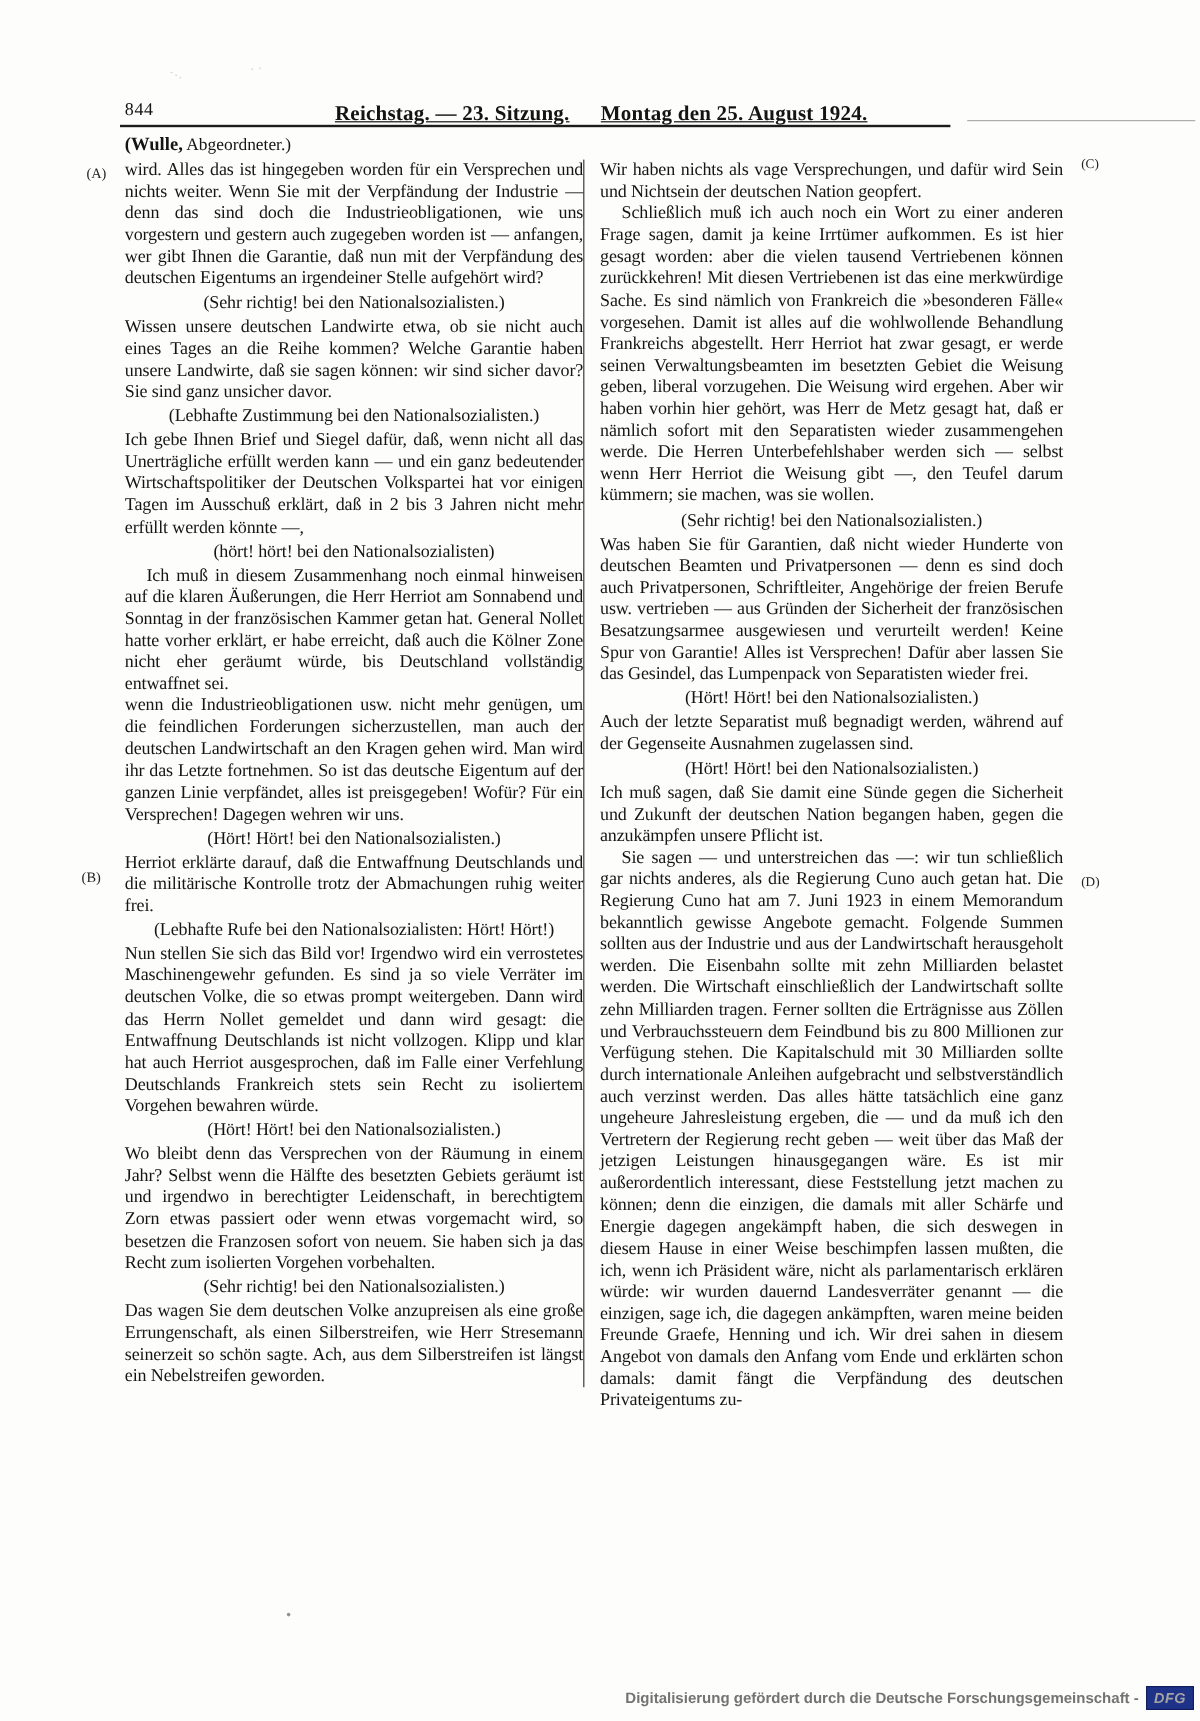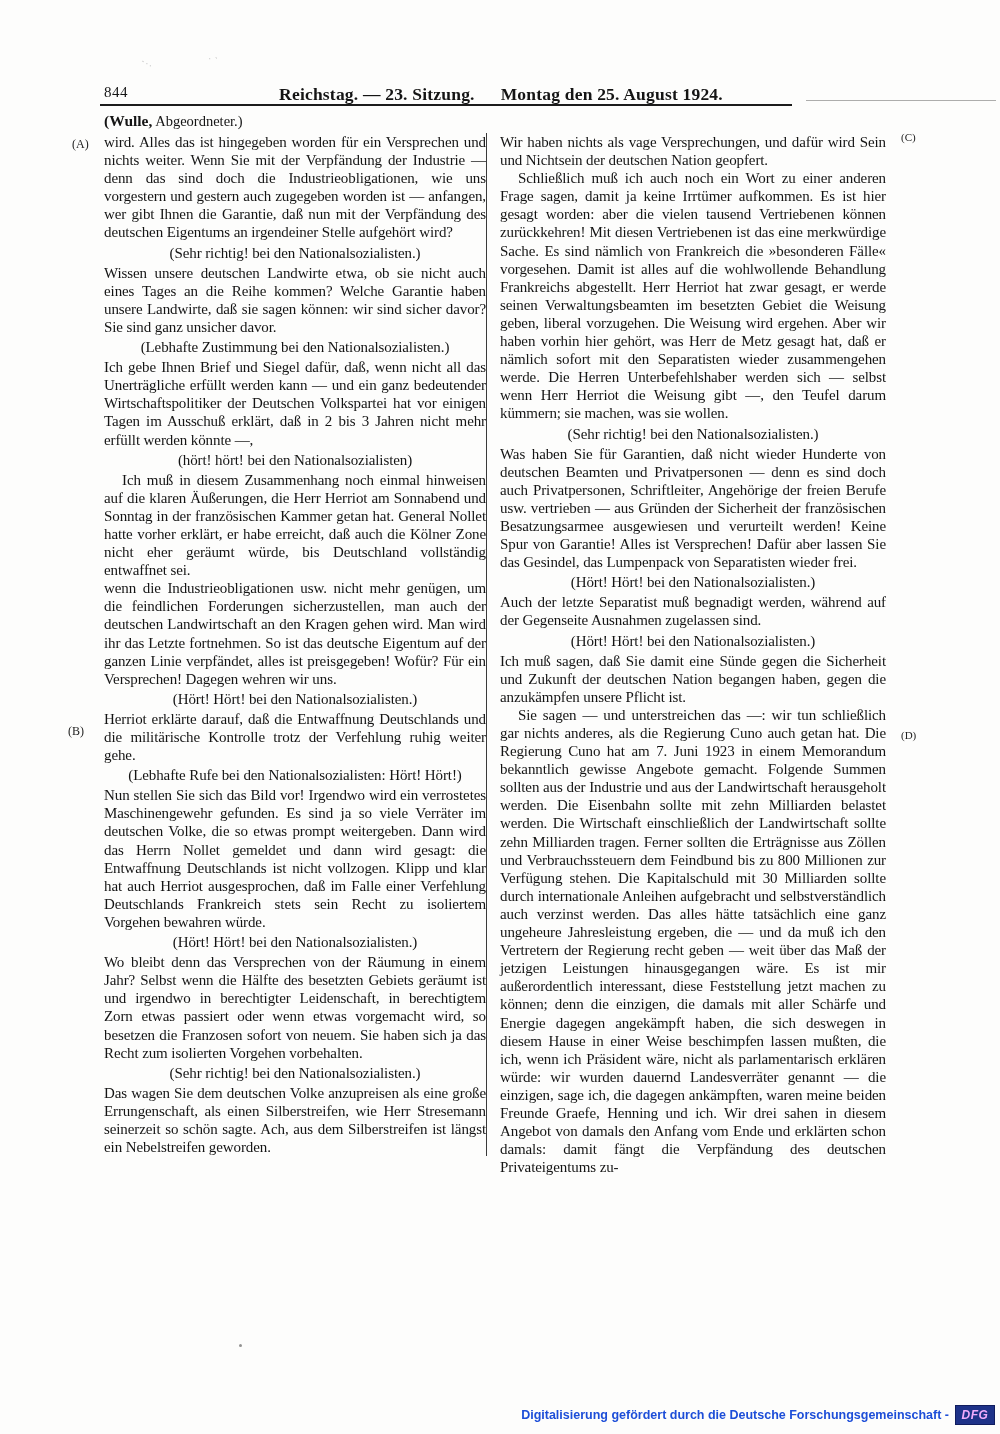--- a/index.html
+++ b/index.html
@@ -11,21 +11,21 @@
     font-family:"Liberation Serif","DejaVu Serif",serif;
     color:#141414;
   }
   
   .pencil{position:absolute;color:#9a9a9a;opacity:.55;font-size:10px;transform:rotate(-12deg);}
   .pencil.m2{transform:rotate(20deg);}
   
   .pagenum{position:absolute;left:104px;top:84px;font-size:15px;letter-spacing:.5px;}
   .header-center{
     position:absolute;left:104px;top:84px;width:794px;
-    text-align:center;font-size:17.5px;font-weight:bold;letter-spacing:.2px;
+    text-align:center;font-size:17.5px;font-weight:bold;letter-spacing:.2px;text-decoration:underline;
   }
   .header-center .gap{display:inline-block;width:26px;}
   .rule-main{position:absolute;left:100px;top:104px;width:692px;border-top:2px solid #1c1c1c;}
   .rule-faint{position:absolute;left:806px;top:100px;width:190px;border-top:1.5px solid #8a8a8a;opacity:.7;}
   .speaker{position:absolute;left:104px;top:112px;font-size:14.5px;}
   .speaker b{font-size:15.5px;margin-top:14px;}
   
   .mletter{position:absolute;font-size:12px;color:#222;}
   
   .cols{
@@ -41,23 +41,23 @@
   .para{margin:0;text-indent:0;}
   .para.indent{text-indent:18px;}
   .interjection{margin:2px 0;text-align:center;text-indent:0;}
   .dot{position:absolute;left:239px;top:1344px;width:3px;height:3px;background:#777;border-radius:50%;opacity:.8;}
   
   .footer{
     position:absolute;right:5px;bottom:8px;height:22px;
     display:flex;align-items:center;gap:6px;
     font-family:"Liberation Sans","DejaVu Sans",sans-serif;
   }
-  .credit{font-size:12.5px;font-weight:bold;color:#1d4ed8;text-align:right;}
+  .credit{font-size:12.5px;font-weight:bold;color:#737373;text-align:right;}
   .dfg-box{
-    width:40px;height:20px;background:#1e3288;color:#f0abfc;
+    width:40px;height:20px;background:#1e3288;color:#a3a3a3;
     display:flex;align-items:center;justify-content:center;
     font-size:12px;font-weight:bold;font-style:italic;
     border:1px solid #101d5e;box-sizing:border-box;letter-spacing:.5px;
   }
 </style>
 </head>
 <body>
 
 <div class="page">
 
@@ -85,21 +85,21 @@
     <div class="col left">
       <p class="para">wird.  Alles das ist hingegeben worden für ein Versprechen und nichts weiter.  Wenn Sie mit der Verpfändung der Industrie — denn das sind doch die Industrieobligationen, wie uns vorgestern und gestern auch zugegeben worden ist — anfangen, wer gibt Ihnen die Garantie, daß nun mit der Verpfändung des deutschen Eigentums an irgendeiner Stelle aufgehört wird?</p>
       <p class="interjection">(Sehr richtig! bei den Nationalsozialisten.)</p>
       <p class="para">Wissen unsere deutschen Landwirte etwa, ob sie nicht auch eines Tages an die Reihe kommen? Welche Garantie haben unsere Landwirte, daß sie sagen können: wir sind sicher davor? Sie sind ganz unsicher davor.</p>
       <p class="interjection">(Lebhafte Zustimmung bei den Nationalsozialisten.)</p>
       <p class="para">Ich gebe Ihnen Brief und Siegel dafür, daß, wenn nicht all das Unerträgliche erfüllt werden kann — und ein ganz bedeutender Wirtschaftspolitiker der Deutschen Volkspartei hat vor einigen Tagen im Ausschuß erklärt, daß in 2 bis 3 Jahren nicht mehr erfüllt werden könnte —,</p>
       <p class="interjection">(hört! hört! bei den Nationalsozialisten)</p>
       <p class="para indent">Ich muß in diesem Zusammenhang noch einmal hinweisen auf die klaren Äußerungen, die Herr Herriot am Sonnabend und Sonntag in der französischen Kammer getan hat.  General Nollet hatte vorher erklärt, er habe erreicht, daß auch die Kölner Zone nicht eher geräumt würde, bis Deutschland vollständig entwaffnet sei.</p>
       <p class="para">wenn die Industrieobligationen usw. nicht mehr genügen, um die feindlichen Forderungen sicherzustellen, man auch der deutschen Landwirtschaft an den Kragen gehen wird.  Man wird ihr das Letzte fortnehmen. So ist das deutsche Eigentum auf der ganzen Linie verpfändet, alles ist preisgegeben! Wofür? Für ein Versprechen! Dagegen wehren wir uns.</p>
       <p class="interjection">(Hört! Hört! bei den Nationalsozialisten.)</p>
-      <p class="para">Herriot erklärte darauf, daß die Entwaffnung Deutschlands und die militärische Kontrolle trotz der Verfehlung ruhig weiter gehe.</p>
+      <p class="para">Herriot erklärte darauf, daß die Entwaffnung Deutschlands und die militärische Kontrolle trotz der Abmachungen ruhig weiter frei.</p>
       <p class="interjection">(Lebhafte Rufe bei den Nationalsozialisten: Hört! Hört!)</p>
       <p class="para">Nun stellen Sie sich das Bild vor!  Irgendwo wird ein verrostetes Maschinengewehr gefunden.  Es sind ja so viele Verräter im deutschen Volke, die so etwas prompt weitergeben.  Dann wird das Herrn Nollet gemeldet und dann wird gesagt: die Entwaffnung Deutschlands ist nicht vollzogen.  Klipp und klar hat auch Herriot ausgesprochen, daß im Falle einer Verfehlung Deutschlands Frankreich stets sein Recht zu isoliertem Vorgehen bewahren würde.</p>
       <p class="interjection">(Hört! Hört! bei den Nationalsozialisten.)</p>
       <p class="para">Wo bleibt denn das Versprechen von der Räumung in einem Jahr?  Selbst wenn die Hälfte des besetzten Gebiets geräumt ist und irgendwo in berechtigter Leidenschaft, in berechtigtem Zorn etwas passiert oder wenn etwas vorgemacht wird, so besetzen die Franzosen sofort von neuem.  Sie haben sich ja das Recht zum isolierten Vorgehen vorbehalten.</p>
       <p class="interjection">(Sehr richtig! bei den Nationalsozialisten.)</p>
       <p class="para">Das wagen Sie dem deutschen Volke anzupreisen als eine große Errungenschaft, als einen Silberstreifen, wie Herr Stresemann seinerzeit so schön sagte.  Ach, aus dem Silberstreifen ist längst ein Nebelstreifen geworden.</p>
     </div>
     <div class="col right">
       <p class="para">Wir haben nichts als vage Versprechungen, und dafür wird Sein und Nichtsein der deutschen Nation geopfert.</p>
       <p class="para indent">Schließlich muß ich auch noch ein Wort zu einer anderen Frage sagen, damit ja keine Irrtümer aufkommen.  Es ist hier gesagt worden: aber die vielen tausend Vertriebenen können zurückkehren!  Mit diesen Vertriebenen ist das eine merkwürdige Sache.  Es sind nämlich von Frankreich die »besonderen Fälle« vorgesehen.  Damit ist alles auf die wohlwollende Behandlung Frankreichs abgestellt.  Herr Herriot hat zwar gesagt, er werde seinen Verwaltungsbeamten im besetzten Gebiet die Weisung geben, liberal vorzugehen. Die Weisung wird ergehen.  Aber wir haben vorhin hier gehört, was Herr de Metz gesagt hat, daß er nämlich sofort mit den Separatisten wieder zusammengehen werde.  Die Herren Unterbefehlshaber werden sich — selbst wenn Herr Herriot die Weisung gibt —, den Teufel darum kümmern; sie machen, was sie wollen.</p>

